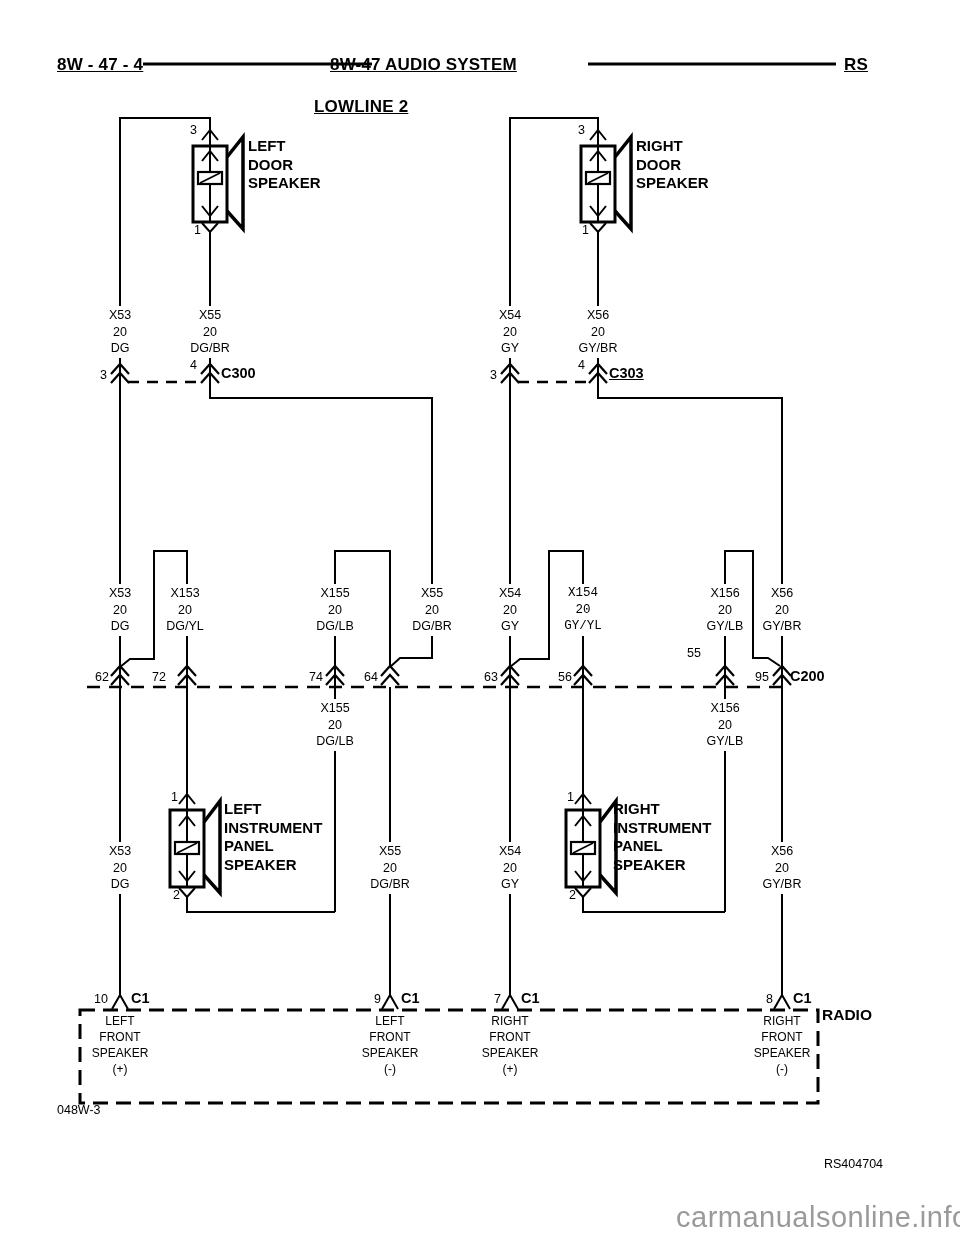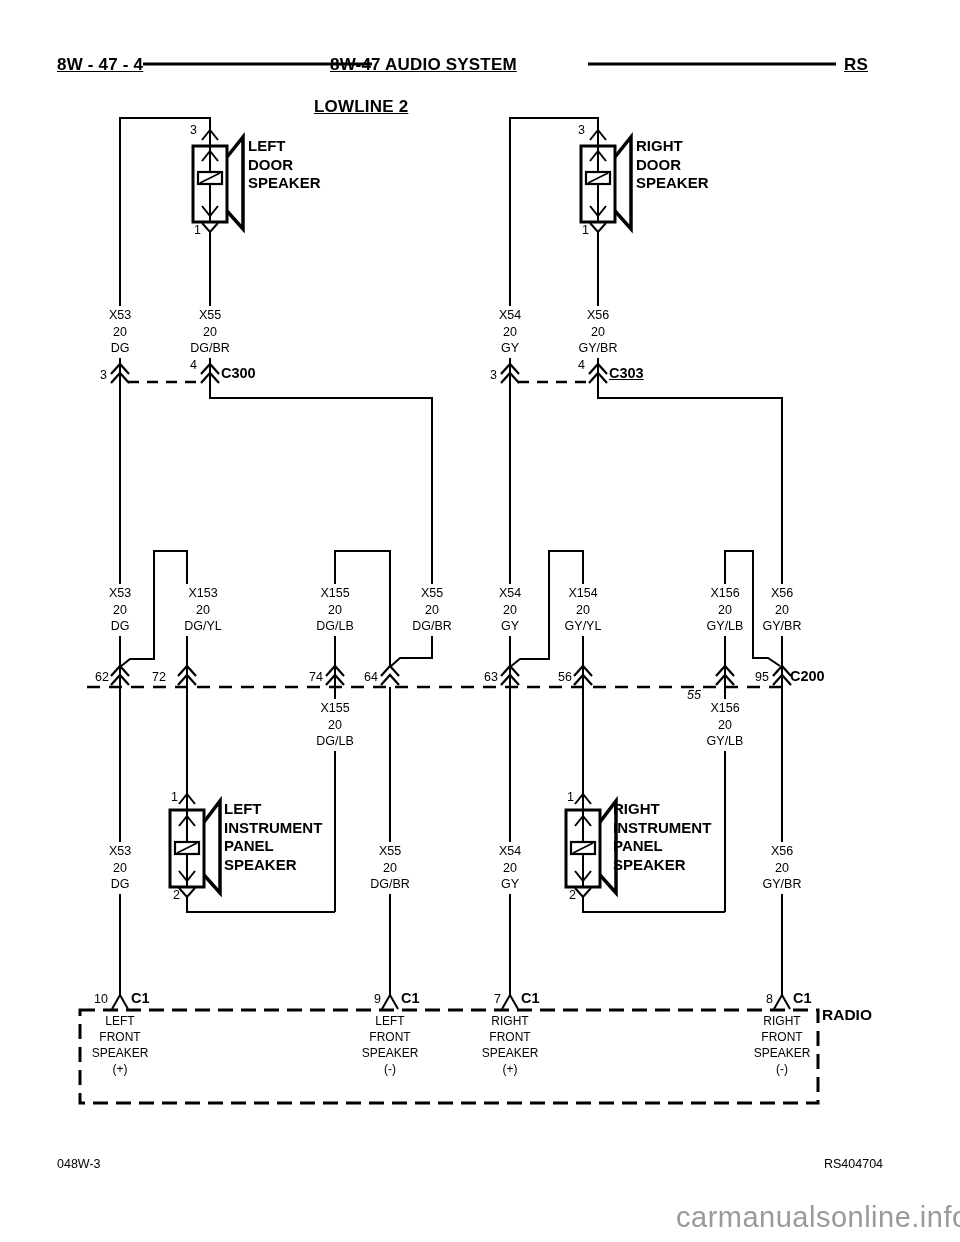--- a/index.html
+++ b/index.html
@@ -204,21 +204,21 @@
   <div class="pin" style="left:190px;top:359px;">4</div>
   <div class="pin" style="left:490px;top:369px;">3</div>
   <div class="pin" style="left:578px;top:359px;">4</div>
 
   <div class="pin" style="left:95px; top:671px;">62</div>
   <div class="pin" style="left:152px;top:671px;">72</div>
   <div class="pin" style="left:309px;top:671px;">74</div>
   <div class="pin" style="left:364px;top:671px;text-align:center;">64</div>
   <div class="pin" style="left:484px;top:671px;">63</div>
   <div class="pin" style="left:558px;top:671px;">56</div>
-  <div class="pin" style="left:687px;top:689px;font-style:italic;">55</div>
+  <div class="pin" style="left:687px;top:647px;">55</div>
   <div class="pin" style="left:755px;top:671px;">95</div>
 
   <div class="pin" style="left:94px; top:993px;">10</div>
   <div class="pin" style="left:374px;top:993px;">9</div>
   <div class="pin" style="left:494px;top:993px;">7</div>
   <div class="pin" style="left:766px;top:993px;">8</div>
 
   <div class="cname" style="left:131px;top:991px;">C1</div>
   <div class="cname" style="left:401px;top:991px;">C1</div>
   <div class="cname" style="left:521px;top:991px;">C1</div>
@@ -261,41 +261,41 @@
     <div>X56</div>
       <div>20</div>
       <div>GY/BR</div>
     </div>
 
   <div class="wire-label" style="left:92px; top:584px;width:56px;">
     <div>X53</div>
       <div>20</div>
       <div>DG</div>
     </div>
-  <div class="wire-label" style="left:175px;top:584px;width:56px;">
+  <div class="wire-label" style="left:157px;top:584px;width:56px;">
     <div>X153</div>
       <div>20</div>
       <div>DG/YL</div>
     </div>
   <div class="wire-label" style="left:307px;top:584px;width:56px;">
     <div>X155</div>
       <div>20</div>
       <div>DG/LB</div>
     </div>
   <div class="wire-label" style="left:404px;top:584px;width:56px;">
     <div>X55</div>
       <div>20</div>
       <div>DG/BR</div>
     </div>
   <div class="wire-label" style="left:482px;top:584px;width:56px;">
     <div>X54</div>
       <div>20</div>
       <div>GY</div>
     </div>
-  <div class="wire-label" style="left:555px;top:584px;width:56px;">
+  <div class="wire-label" style="left:555px;top:584px;width:56px;font-family:Liberation Mono, monospace;">
     <div>X154</div>
       <div>20</div>
       <div>GY/YL</div>
     </div>
   <div class="wire-label" style="left:699px;top:584px;width:52px;">
     <div>X156</div>
       <div>20</div>
       <div>GY/LB</div>
     </div>
   <div class="wire-label" style="left:756px;top:584px;width:52px;">
@@ -329,17 +329,17 @@
     <div>X54</div>
       <div>20</div>
       <div>GY</div>
     </div>
   <div class="wire-label" style="left:747px;top:842px;width:70px;">
     <div>X56</div>
       <div>20</div>
       <div>GY/BR</div>
     </div>
 
-  <div class="foot" style="left:57px;top:1157px;">048W-3</div>
+  <div class="foot" style="left:57px;top:1103px;">048W-3</div>
   <div class="foot" style="left:824px;top:1157px;">RS404704</div>
   <div class="wm" style="left:676px;top:1201px;">carmanualsonline.info</div>
 
 </div>
 
 </body></html>

